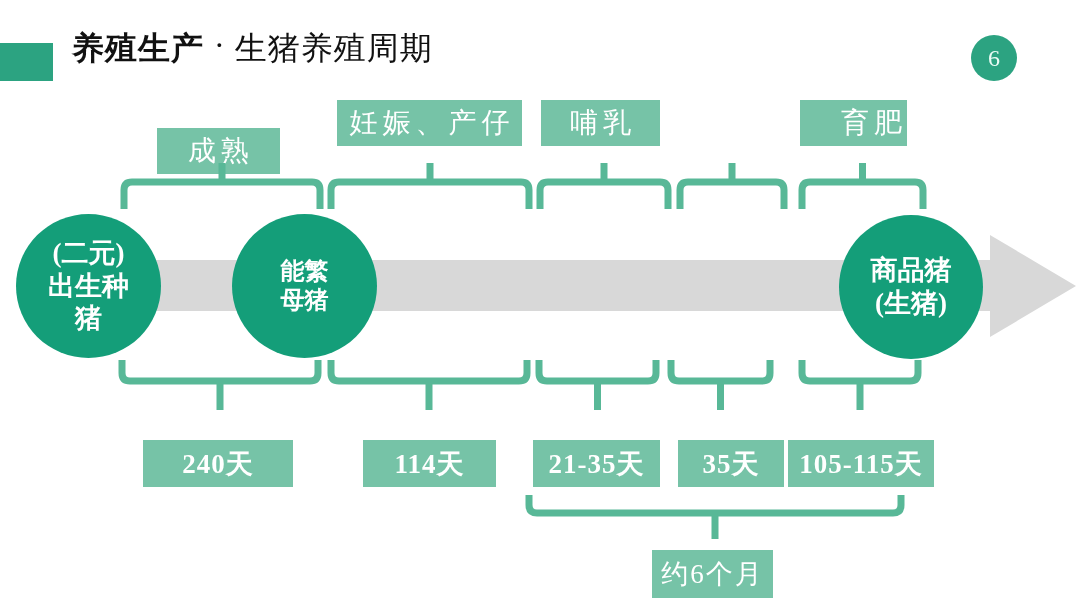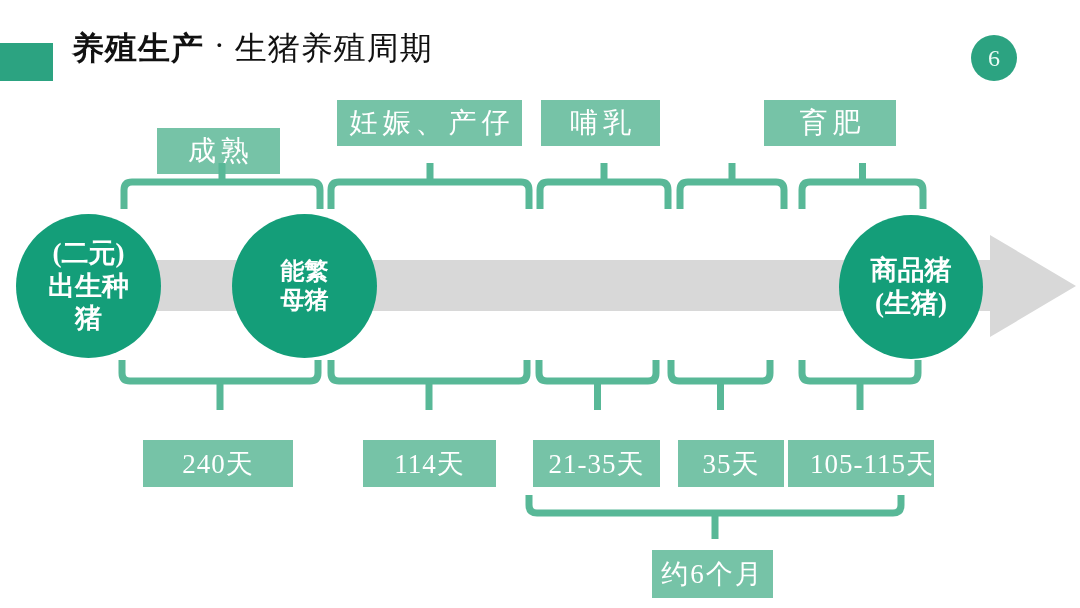--- a/index.html
+++ b/index.html
@@ -52,34 +52,34 @@
   
   .gbox {
     position: absolute;
     background: var(--label-green);
     color: #fff;
     display: flex; align-items: center; justify-content: center;
     white-space: nowrap;
   }
   .stage-box { top: 100px; height: 46px; font-size: 28px; letter-spacing: 5px; }
   .stage-box span { margin-left: 5px; } 
-  .dur-box   { top: 440px; height: 47px; font-size: 27px; letter-spacing: 1px; }
+  .dur-box   { top: 440px; height: 47px; font-size: 27px; letter-spacing: 1px; font-weight: bold; }
   .total-box { top: 550px; height: 48px; font-size: 27px; letter-spacing: 2px; }
 
   .stage-1 { left: 157px; width: 123px; margin-top: 28px; }
   .stage-2 { left: 337px; width: 185px; align-items: center; }
   .stage-3 { left: 541px; width: 119px; }
   .stage-4 { left: 675px; width: 113px; }
-  .stage-5 { left: 764px; width: 132px; }
+  .stage-5 { left: 800px; width: 107px; justify-content: flex-end; }
 
   .dur-1 { left: 143px; width: 150px; }
   .dur-2 { left: 363px; width: 133px; text-align: center; }
   .dur-3 { left: 533px; width: 127px; }
   .dur-4 { left: 678px; width: 106px; }
-  .dur-5 { left: 788px; width: 146px; justify-content: flex-end; }
+  .dur-5 { left: 788px; width: 146px; }
 
   .total-box { left: 652px; width: 121px; }
 
   
   svg.brace { position: absolute; overflow: visible; }
   svg.brace path {
     fill: none;
     stroke: var(--brace-green);
     stroke-width: 7;
     stroke-linejoin: round;

